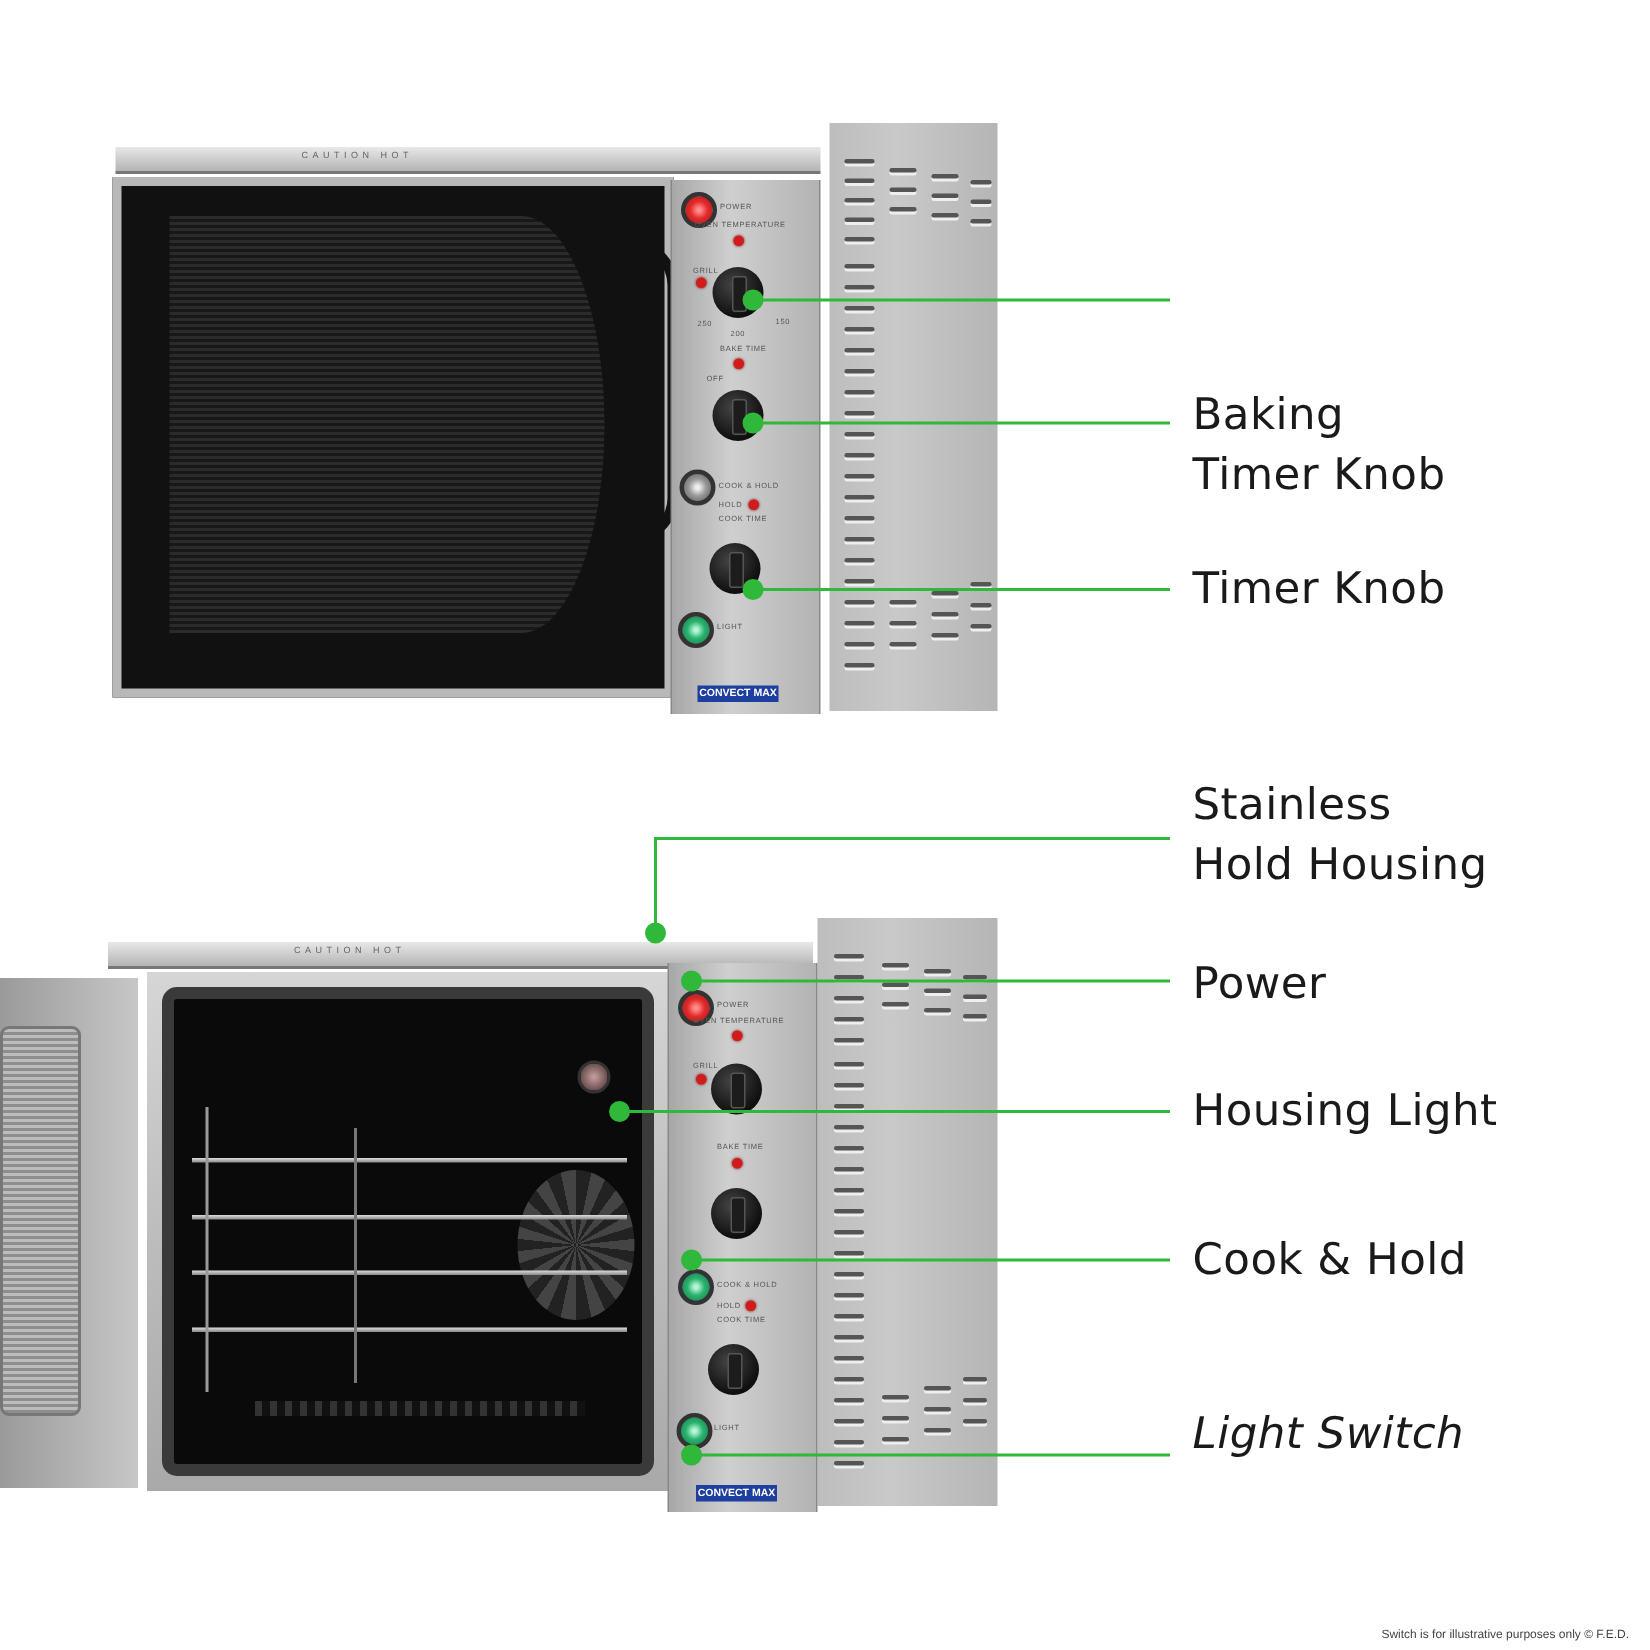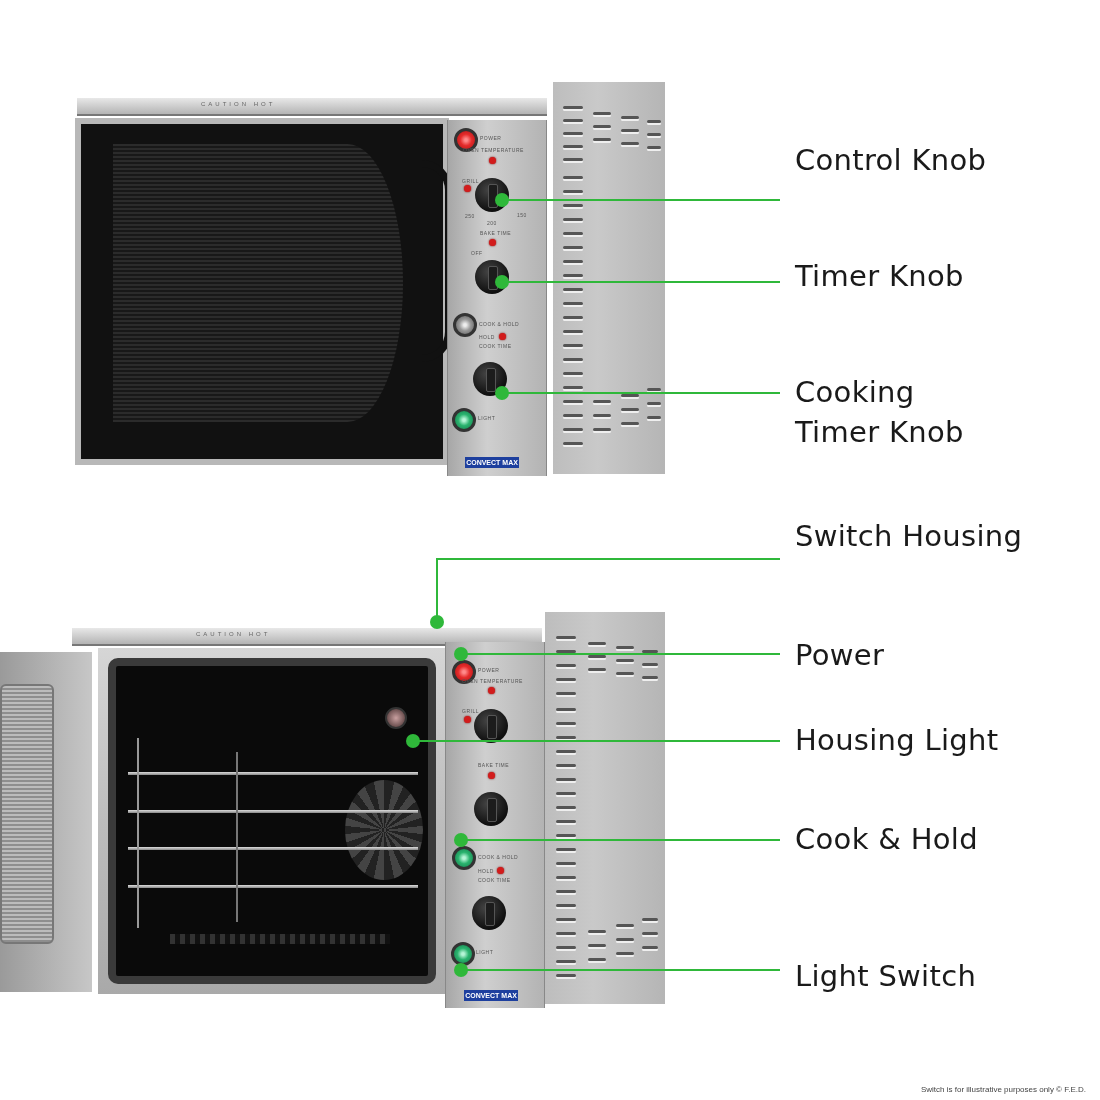--- a/index.html
+++ b/index.html
@@ -234,38 +234,38 @@
 <div class="dot" style="left:406px;top:734px;"></div>
 <div class="hline" style="left:413px;top:740px;width:367px;"></div>
 
 <div class="dot" style="left:454px;top:833px;"></div>
 <div class="hline" style="left:461px;top:839px;width:319px;"></div>
 
 <div class="dot" style="left:454px;top:963px;"></div>
 <div class="hline" style="left:461px;top:969px;width:319px;"></div>
 
 <div class="label" style="top:140px;">
-  <div>Control Knob</div>
 </div>
 <div class="label" style="top:256px;">
+  <div>Baking</div>
   <div>Timer Knob</div>
 </div>
 <div class="label" style="top:372px;">
-  <div>Cooking</div>
   <div>Timer Knob</div>
 </div>
 <div class="label" style="top:516px;">
-  <div>Switch Housing</div>
+  <div>Stainless</div>
+  <div>Hold Housing</div>
 </div>
 <div class="label" style="top:635px;">
   <div>Power</div>
 </div>
 <div class="label" style="top:720px;">
   <div>Housing Light</div>
 </div>
 <div class="label" style="top:819px;">
   <div>Cook &amp; Hold</div>
 </div>
-<div class="label" style="top:956px;">
+<div class="label" style="top:935px;font-style:italic;">
   <div>Light Switch</div>
 </div>
 
 <div class="footnote">Switch is for illustrative purposes only  © F.E.D.</div>
 
 </body></html>

